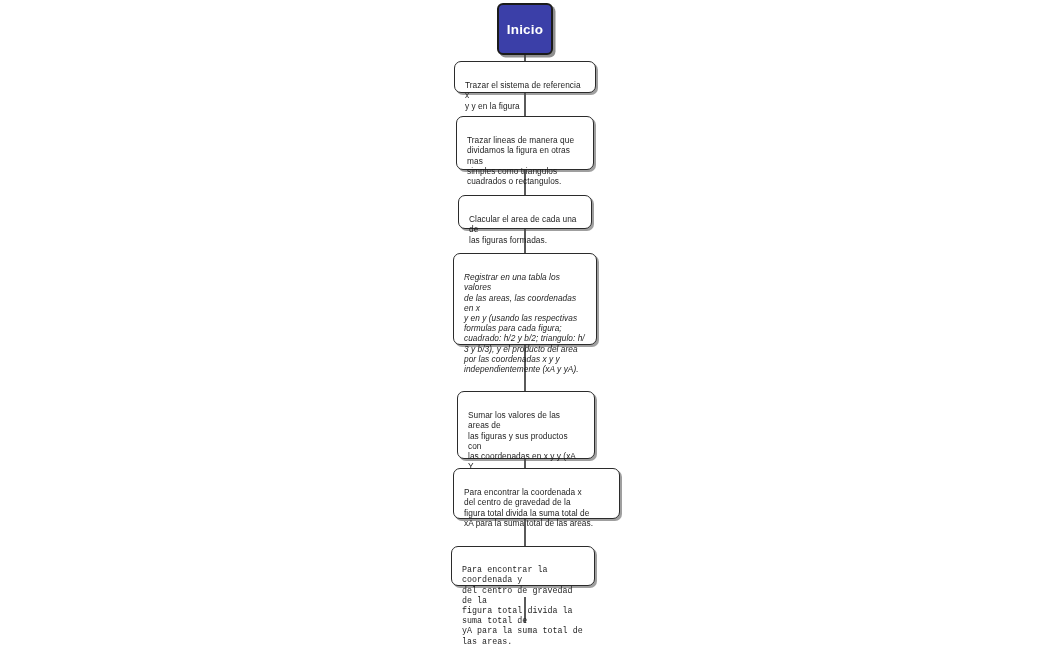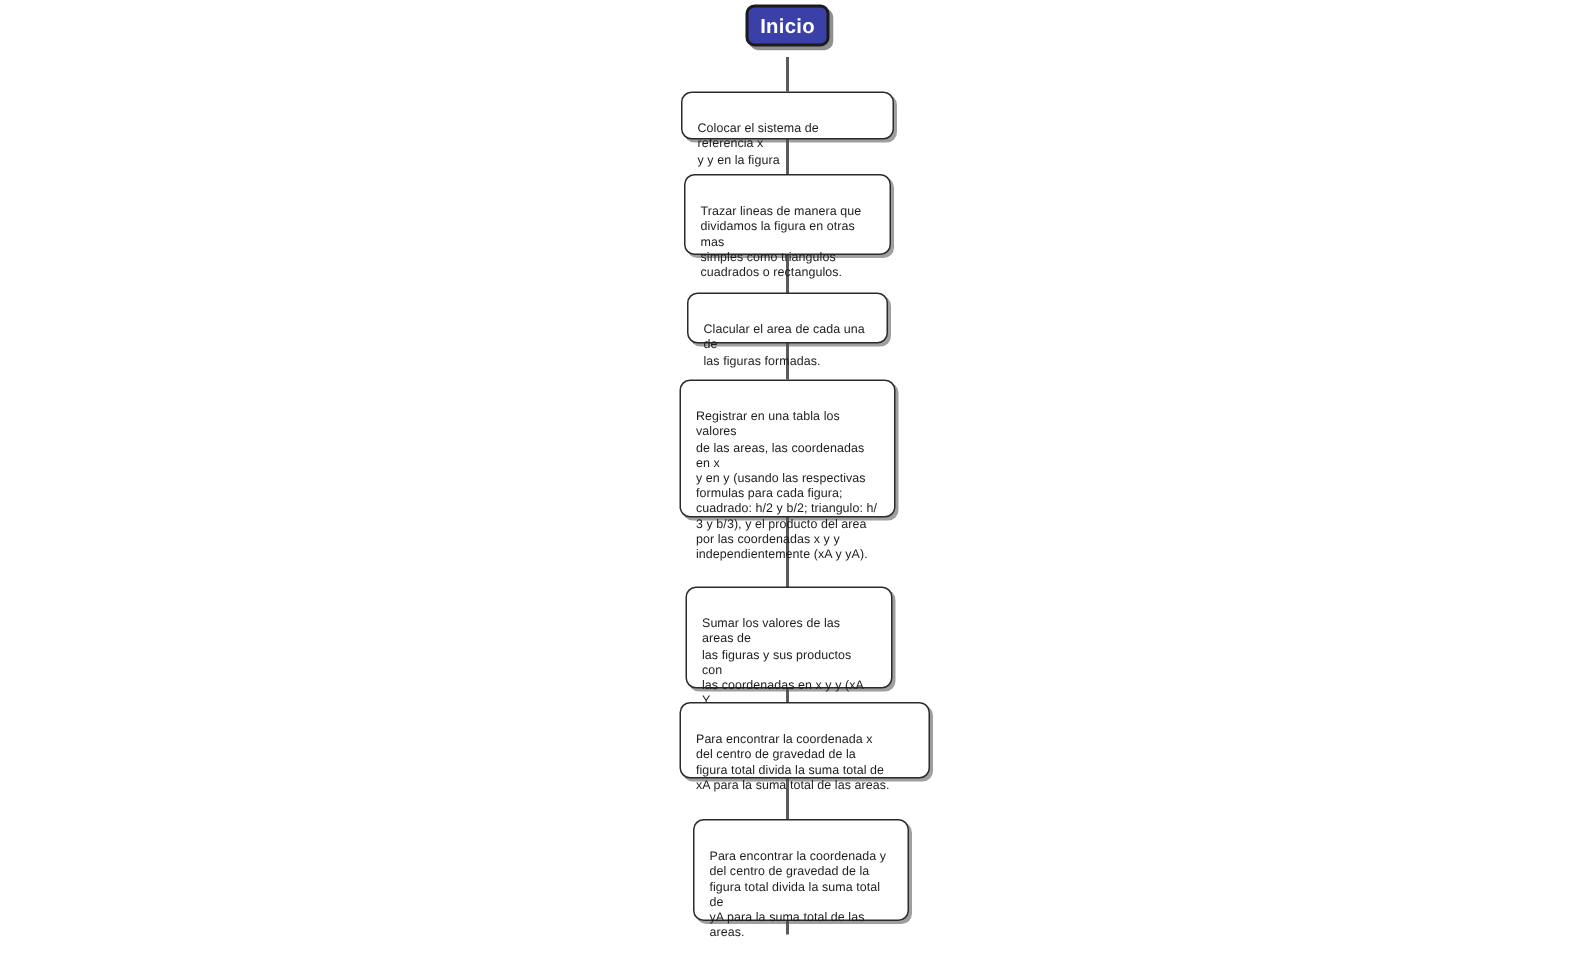--- a/index.html
+++ b/index.html
@@ -86,42 +86,42 @@
 
   <div class="connector" style="top:38px;  height:23px;"></div>
   <div class="connector" style="top:92px;  height:25px;"></div>
   <div class="connector" style="top:169px; height:27px;"></div>
   <div class="connector" style="top:228px; height:25px;"></div>
   <div class="connector" style="top:344px; height:48px;"></div>
   <div class="connector" style="top:442px; height:27px;"></div>
   <div class="connector" style="top:518px; height:28px;"></div>
   <div class="connector" style="top:597px; height:26px;"></div>
 
-  <div class="node start" style="left:497px; top:3px; width:56px; height:28px;">
+  <div class="node start" style="left:497px; top:3px; width:56px; height:52px;">
     <span>Inicio</span>
   </div>
 
   <div class="node process" style="left:454px; top:61px; width:142px; height:32px;">
-    <span>Colocar el sistema de referencia x
+    <span>Trazar el sistema de referencia x
 y y en la figura</span>
   </div>
 
   <div class="node process" style="left:456px; top:116px; width:138px; height:54px;">
     <span>Trazar lineas de manera que
 dividamos la figura en otras mas
 simples como triangulos
 cuadrados o rectangulos.</span>
   </div>
 
   <div class="node process" style="left:458px; top:195px; width:134px; height:34px;">
     <span>Clacular el area de cada una de
 las figuras formadas.</span>
   </div>
 
-  <div class="node process" style="left:453px; top:253px; width:144px; height:92px;">
+  <div class="node process" style="left:453px; top:253px; width:144px; height:92px;font-style:italic;">
     <span>Registrar en una tabla los valores
 de las areas, las coordenadas en x
 y en y (usando las respectivas
 formulas para cada figura;
 cuadrado: h/2 y b/2; triangulo: h/
 3 y b/3), y el producto del area
 por las coordenadas x y y
 independientemente (xA y yA).</span>
   </div>
 
@@ -132,21 +132,21 @@
 yA).</span>
   </div>
 
   <div class="node process" style="left:453px; top:468px; width:167px; height:51px;">
     <span>Para encontrar la coordenada x
 del centro de gravedad de la
 figura total divida la suma total de
 xA para la suma total de las areas.</span>
   </div>
 
-  <div class="node process" style="left:462px; top:546px; width:144px; height:68px;">
+  <div class="node process" style="left:451px; top:546px; width:144px; height:40px;font-family:Liberation Mono, monospace;">
     <span>Para encontrar la coordenada y
 del centro de gravedad de la
 figura total divida la suma total de
 yA para la suma total de las areas.</span>
   </div>
 
   <div class="node end" style="left:510px; top:622px; width:29px; height:24px;">
     <span>Fin</span>
   </div>
 

